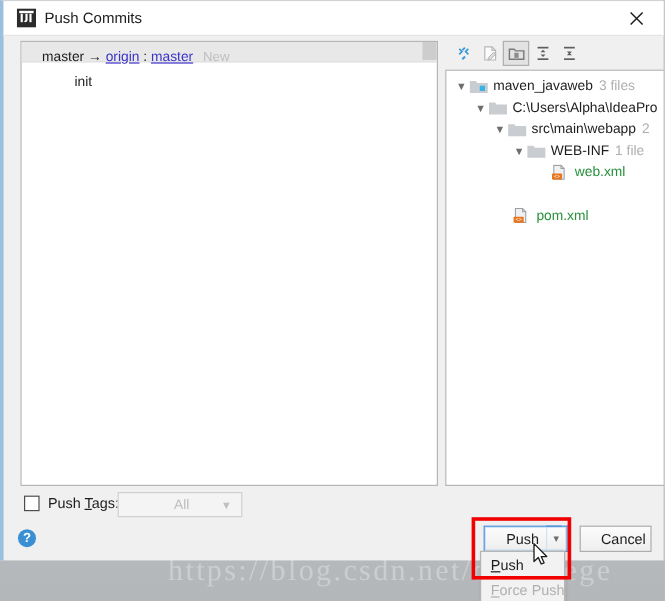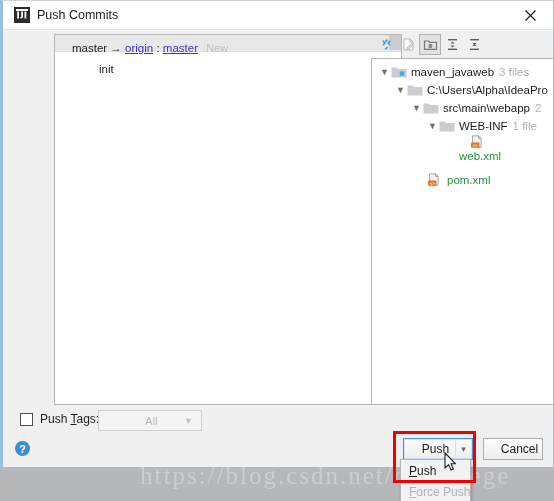--- a/index.html
+++ b/index.html
@@ -61,21 +61,20 @@
 
   
   .commit-panel {
     position: absolute;
     left: 14px; top: 33px;
     width: 348px; height: 371px;
     background: #ffffff;
     border: 1px solid #b6b6b6;
     box-sizing: border-box;
     overflow: hidden;
-    margin-left: 37px;
   }
   .commit-header {
     position: absolute; left: 0; top: 0;
     width: 100%; height: 17px;
     background: #e8e8e8;
     border-bottom: 1px solid #e0e0e0;
     box-sizing: border-box;
   }
   .commit-scroll-thumb {
     position: absolute; right: 0px; top: 0px;
@@ -361,21 +360,21 @@
         <span class="chev">▼</span>
         <span class="ficon">
           <svg width="16" height="14" viewBox="0 0 16 14">
             <path d="M0.5 2.5 h5 l1.3 1.6 h8.7 v8.4 h-15 z" fill="#c9ccd0"></path>
           </svg>
         </span>
         <span class="tlabel">WEB-INF</span>
         <span class="tcount">1 file</span>
       </div>
 
-      <div class="tnode" style="left:87px; top:76px;flex-direction:column;">
+      <div class="tnode" style="left:87px; top:76px;">
         <span class="ficon">
           <svg width="16" height="14" viewBox="0 0 16 14">
             <path d="M2.5 0.8 h6 l2.6 2.6 v9 h-8.6 z" fill="#f1f1f1" stroke="#9aa0a6" stroke-width="0.9"></path>
             <path d="M8.5 0.8 v2.6 h2.6" fill="none" stroke="#9aa0a6" stroke-width="0.9"></path>
             <rect x="1" y="7.6" width="8.4" height="5" rx="0.6" fill="#e8761f"></rect>
             <text x="5.2" y="11.5" font-size="4.4" fill="#ffffff" text-anchor="middle" font-family="monospace">&lt;&gt;</text>
           </svg>
         </span>
         <span class="tlabel green">web.xml</span>
       </div>

